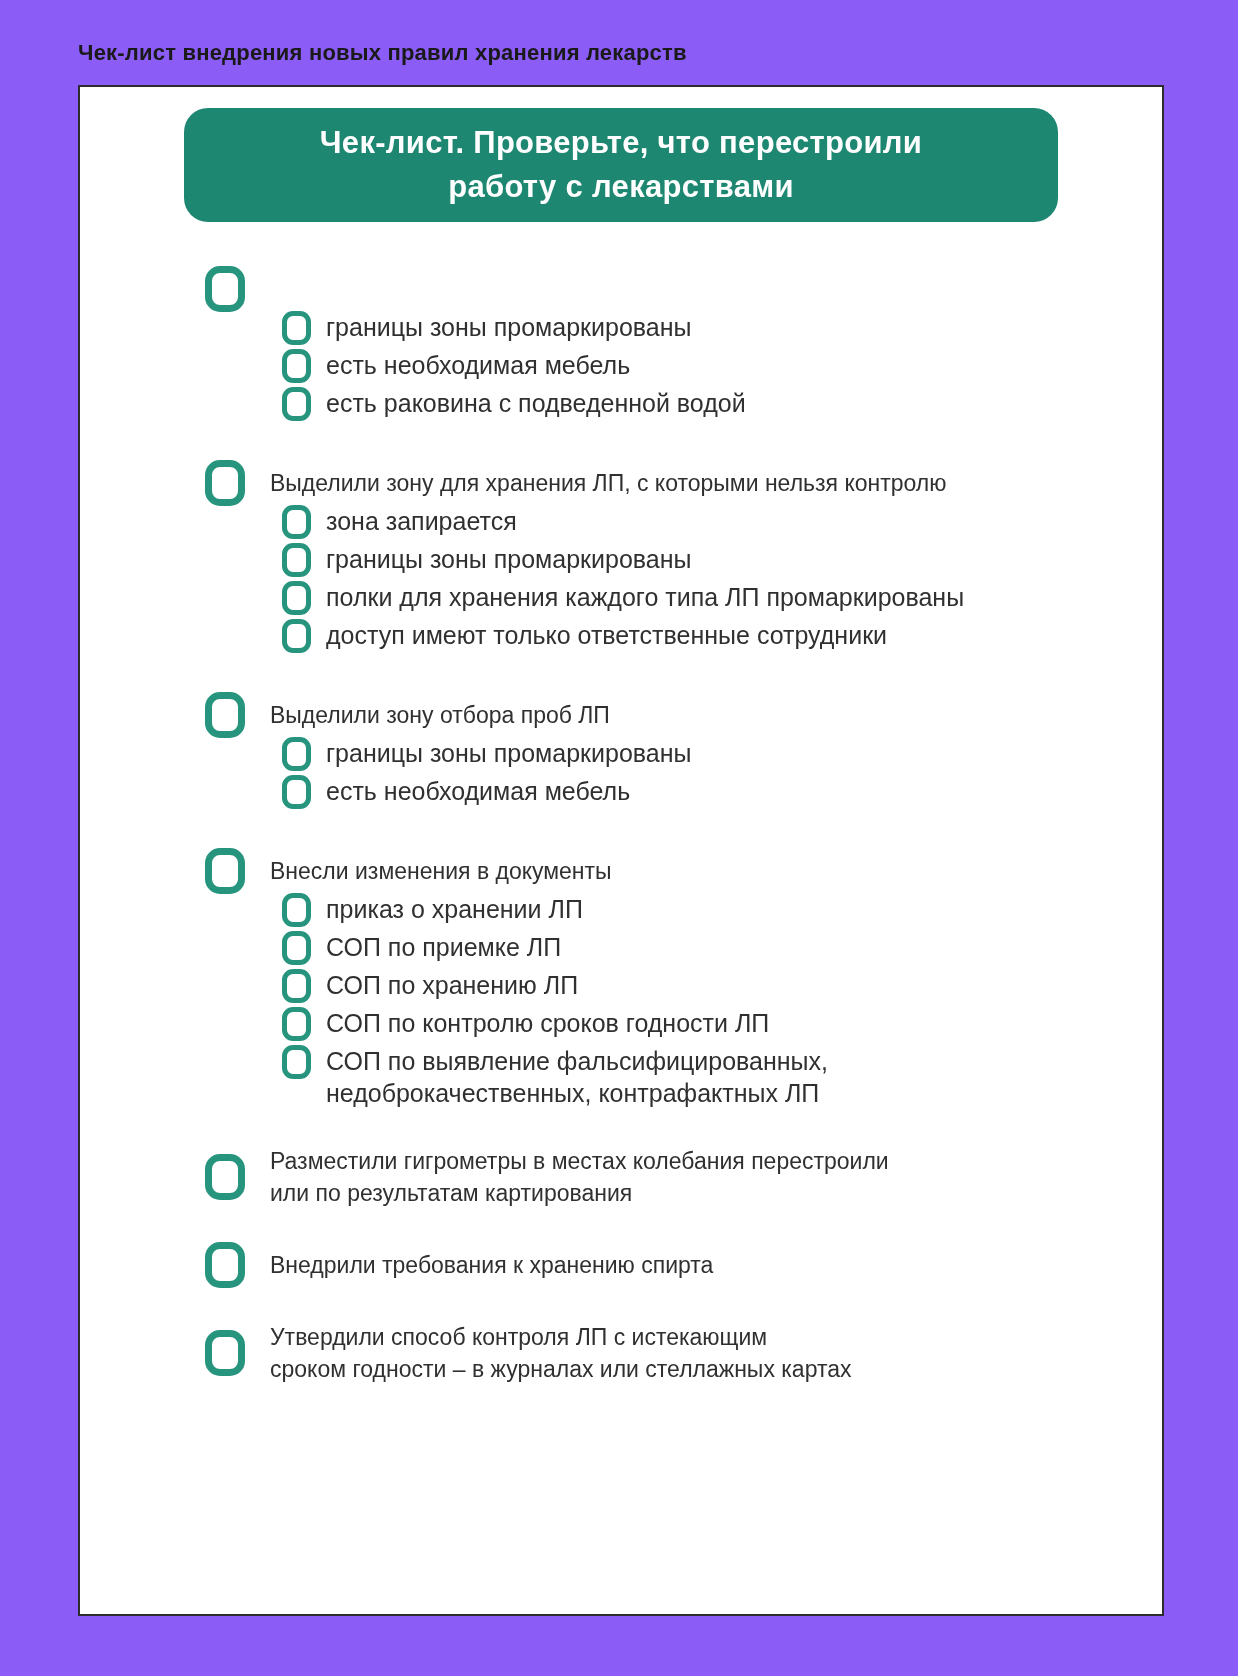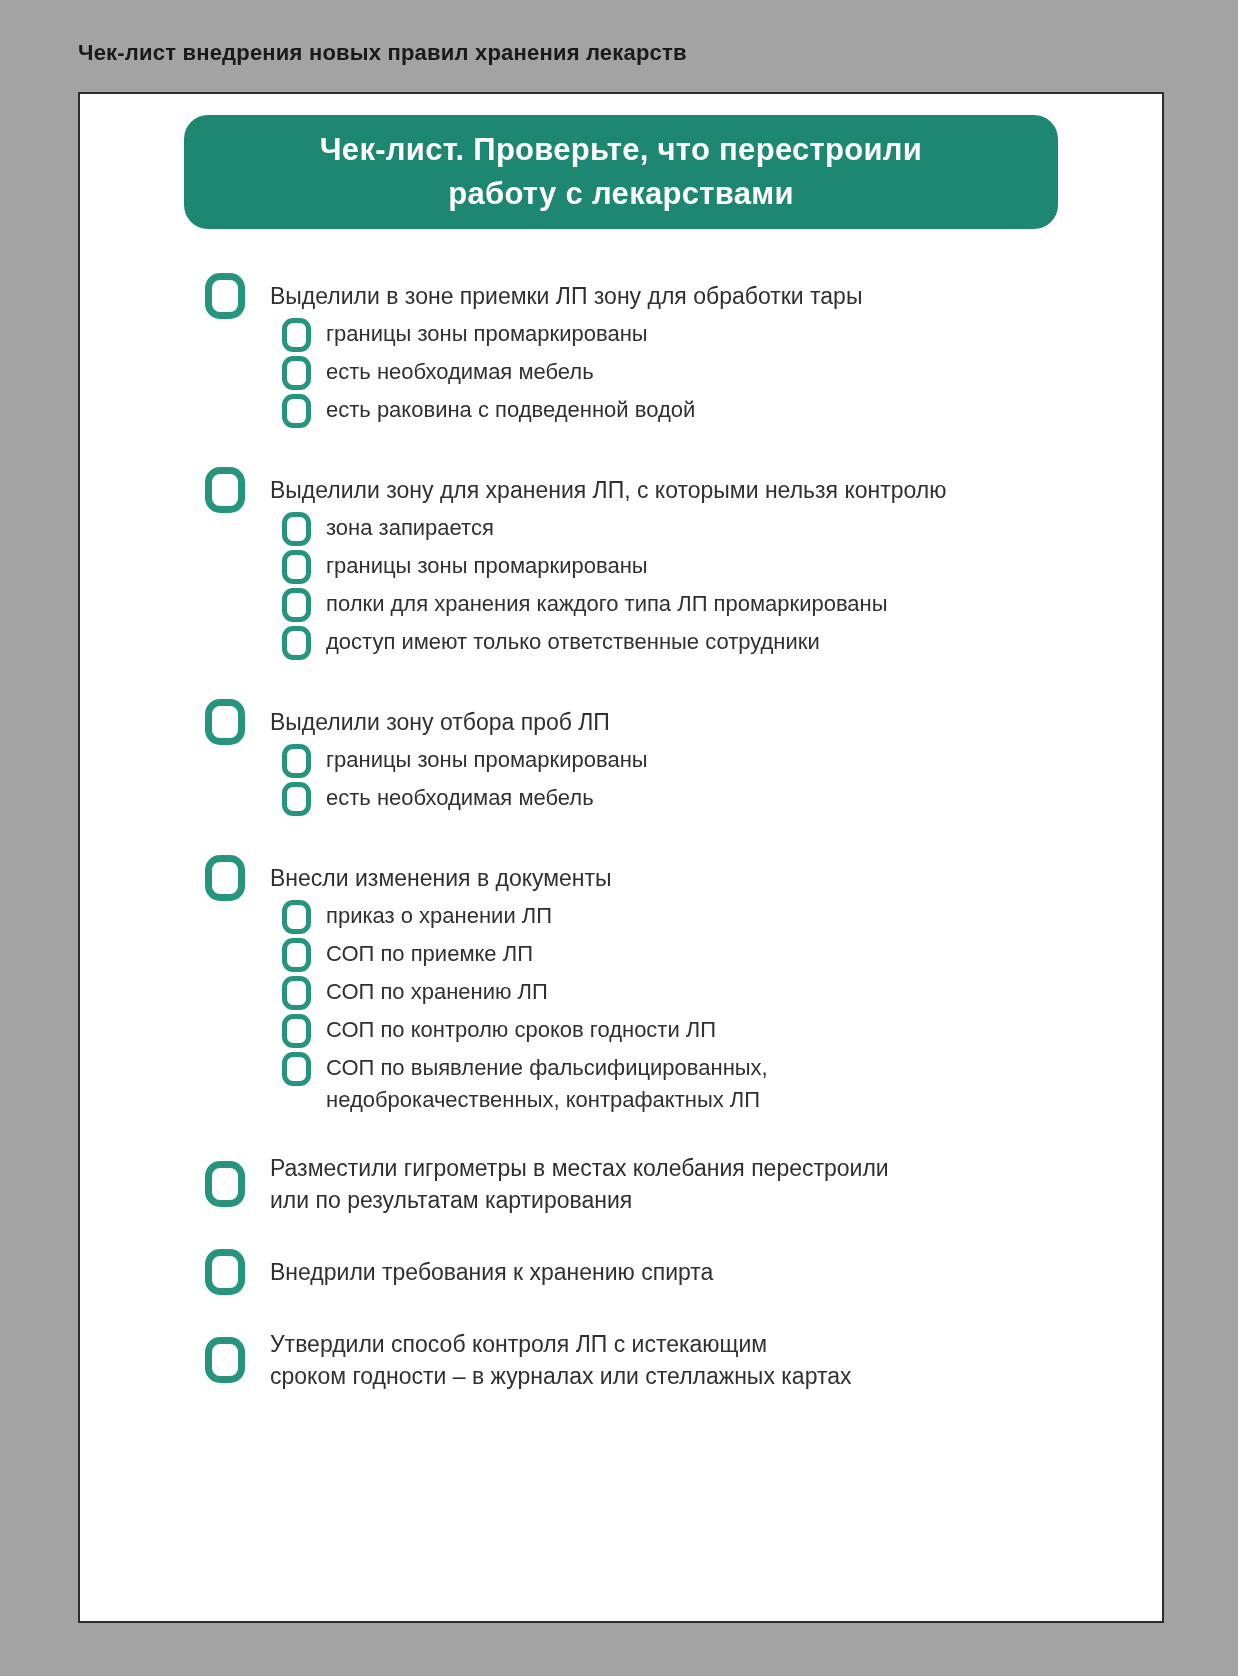--- a/index.html
+++ b/index.html
@@ -5,37 +5,37 @@
   html, body {
     margin: 0;
     padding: 0;
     background: #ffffff;
     font-family: "Liberation Sans", "DejaVu Sans", sans-serif;
   }
   .page {
     position: relative;
     width: 1238px;
     height: 1676px;
-    background: #a3a3a3;
+    background: #8b5cf6;
     overflow: hidden;
   }
   .page-title {
     position: absolute;
     left: 78px;
     top: 40px;
     margin: 0;
     font-size: 22px;
     font-weight: bold;
     color: #1a1a1a;
     letter-spacing: 0.2px;
   }
   .card {
     position: absolute;
     left: 78px;
-    top: 92px;
+    top: 85px;
     width: 1086px;
     height: 1531px;
     border: 2px solid var(--border-color, #2d2d2d);
     box-sizing: border-box;
     background: #ffffff;
   }
   .card-header {
     margin: 21px auto 0 auto;
     width: 874px;
     height: 114px;
@@ -95,21 +95,21 @@
     border-radius: 11px;
     margin-top: 2px;
   }
   .main-text {
     font-size: 23px;
     line-height: 32px;
     color: var(--text-color, #303030);
     white-space: pre-line;
   }
   .sub-text {
-    font-size: 22px;
+    font-size: 25px;
     line-height: 32px;
     padding-top: 2px;
     color: var(--text-color, #303030);
     white-space: pre-line;
   }
 </style>
 </head>
 <body>
 
 <div class="page">
@@ -117,21 +117,20 @@
 
   <div class="card">
     <div class="card-header">
       <div class="card-header-text">Чек-лист. Проверьте, что перестроили
 работу с лекарствами</div>
     </div>
     <div class="content" id="checklist">
   <div class="group">
     <div class="main-row">
       <span class="cb cb-main"></span>
-      <span class="main-text">Выделили в зоне приемки ЛП зону для обработки тары</span>
     </div>
     <div class="subs">
   <div class="sub-row">
     <span class="cb cb-sub"></span>
     <span class="sub-text">границы зоны промаркированы</span>
   </div>
 
   <div class="sub-row">
     <span class="cb cb-sub"></span>
     <span class="sub-text">есть необходимая мебель</span>

